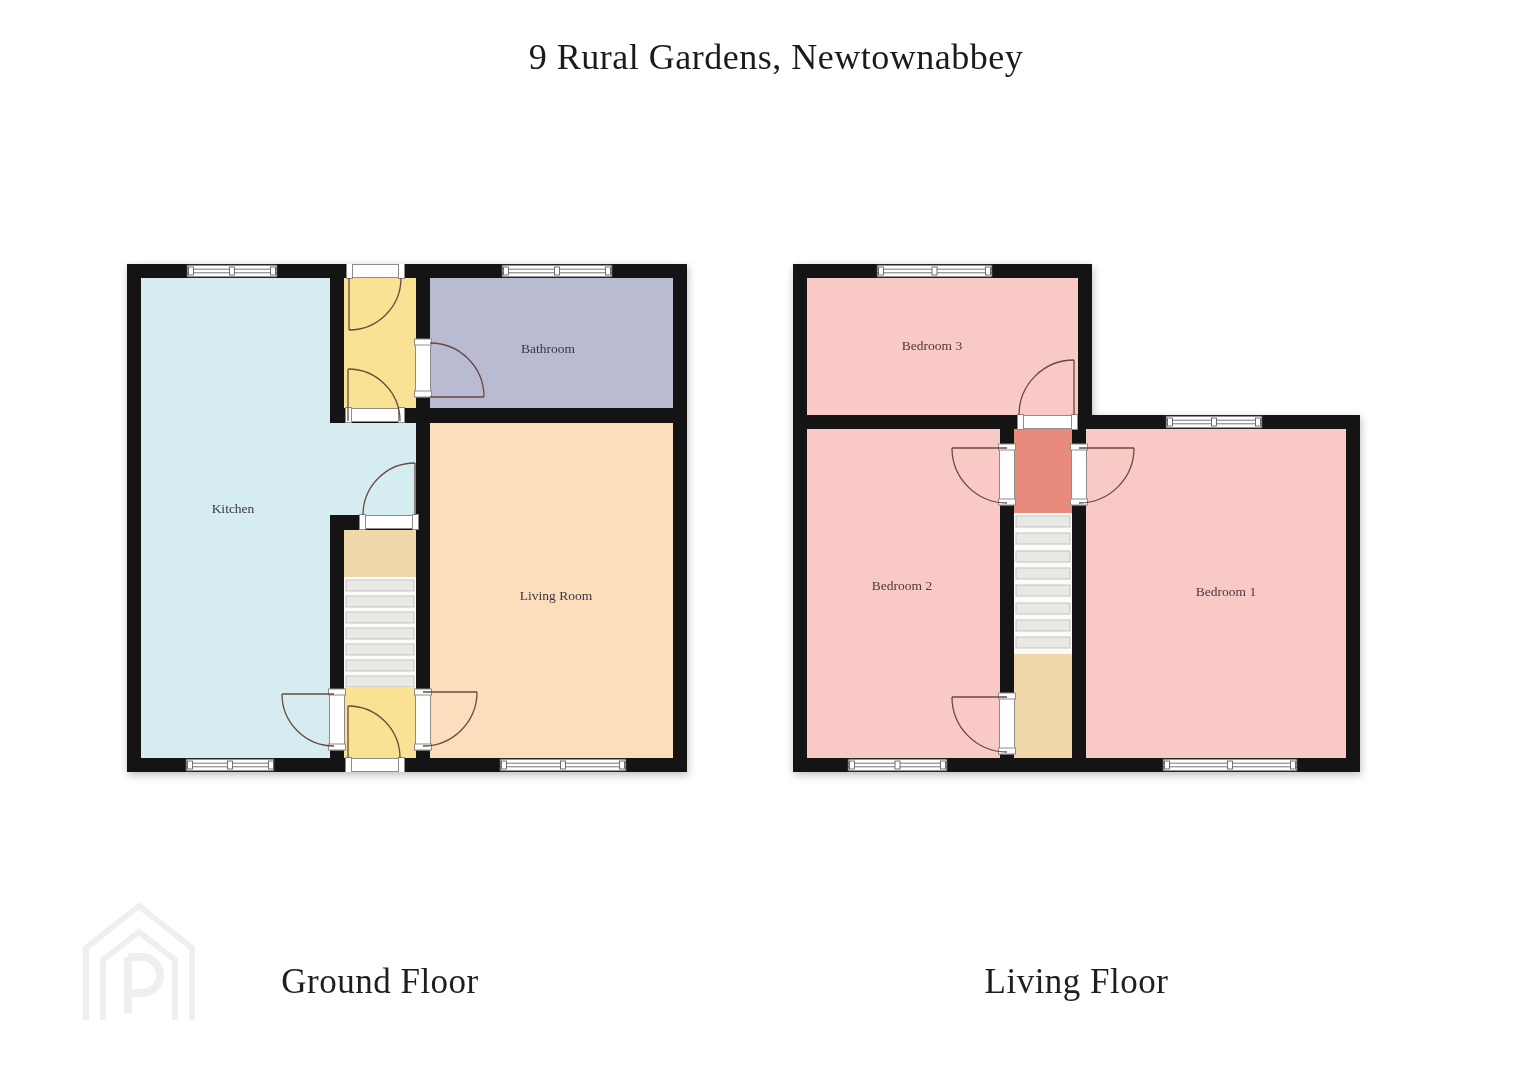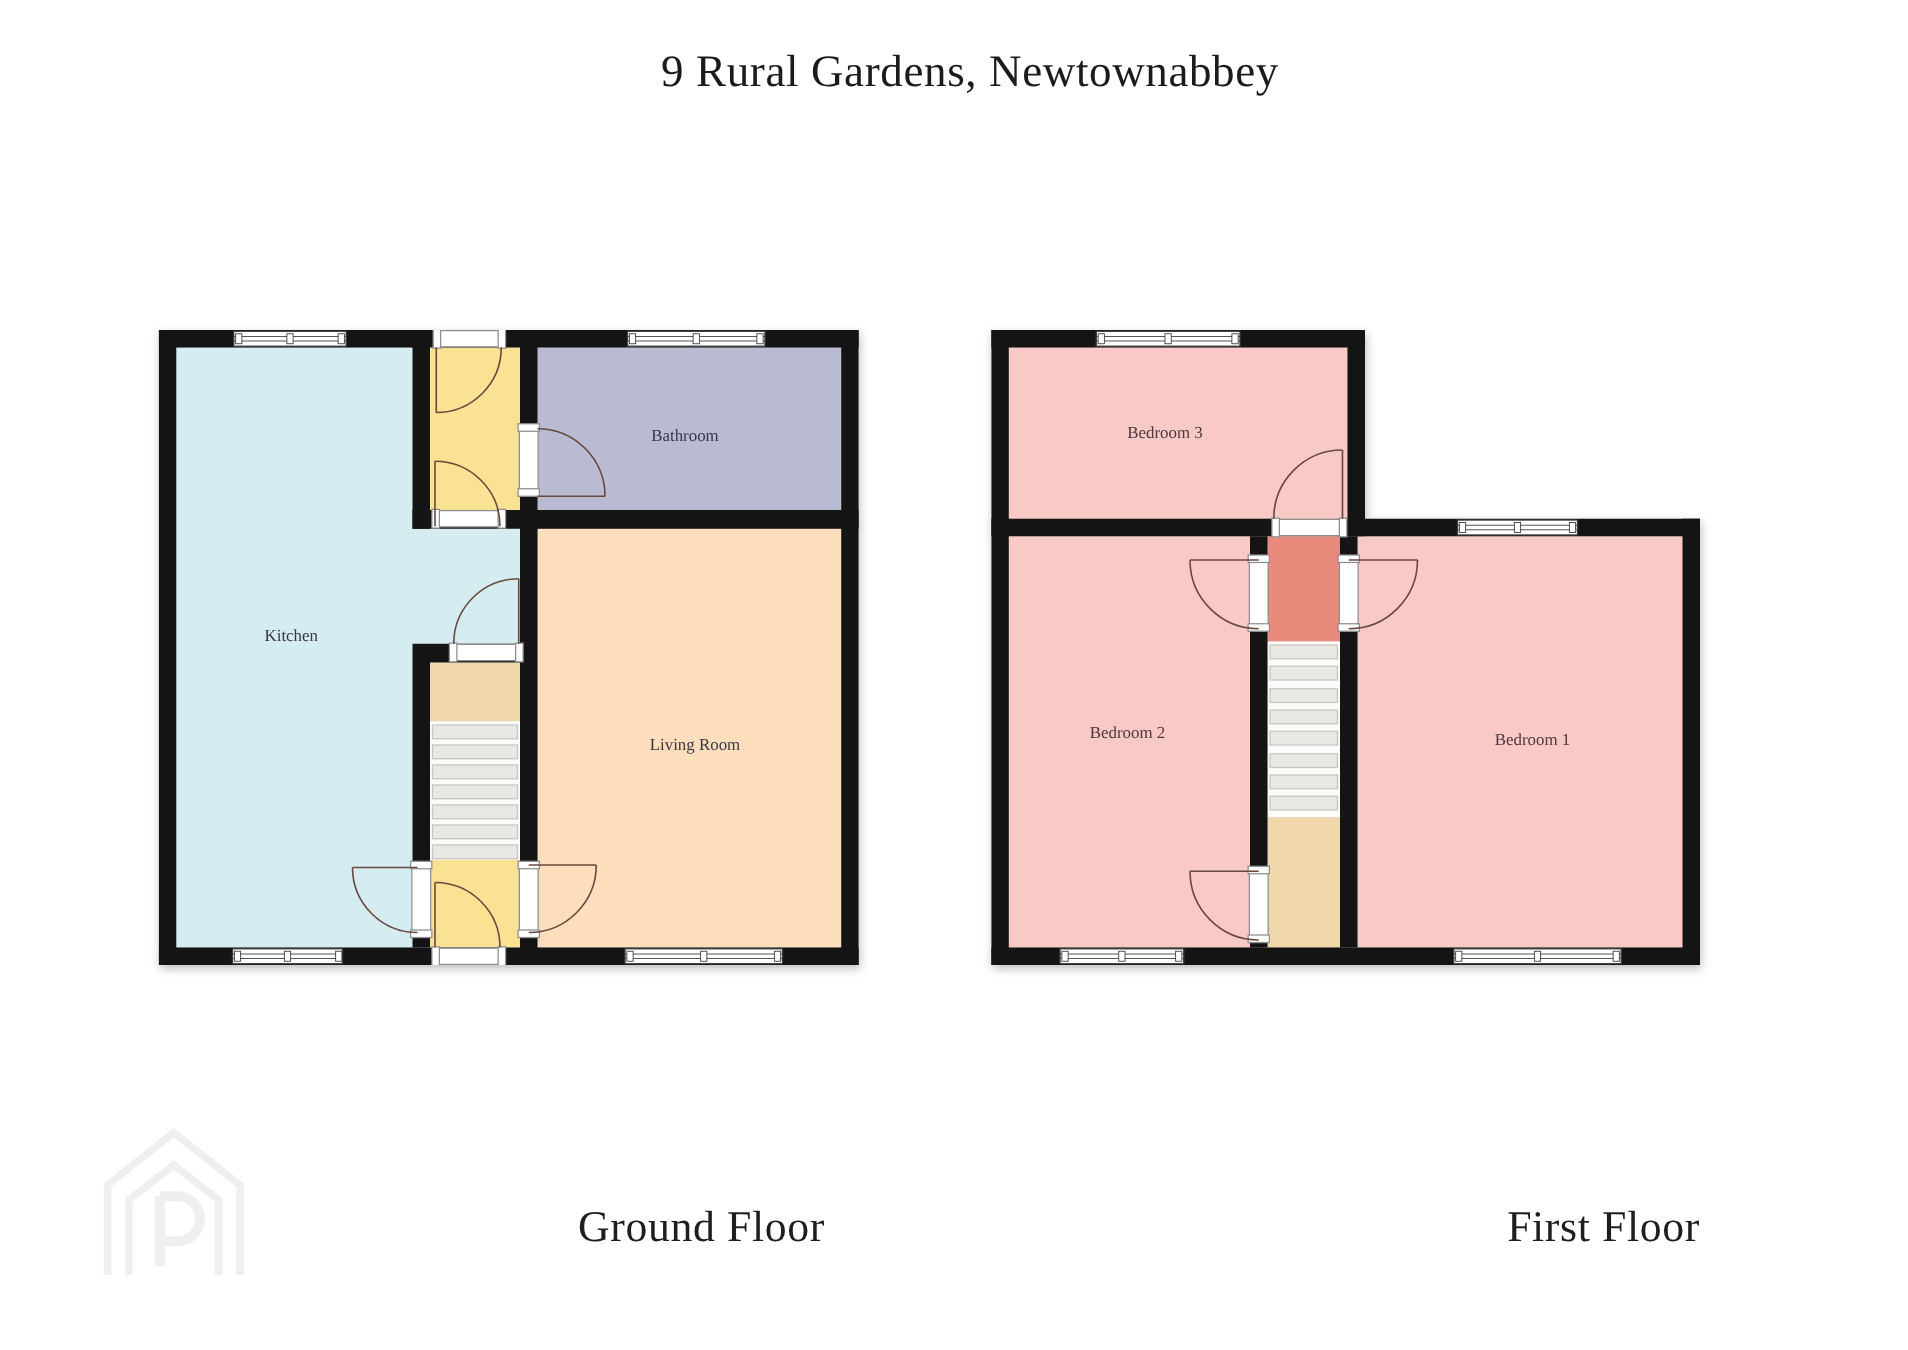--- a/index.html
+++ b/index.html
@@ -10,21 +10,21 @@
   .title{
     position:absolute;top:36px;left:0;width:100%;text-align:center;
     font-size:36px;font-weight:400;color:#1b1b1b;letter-spacing:.5px;padding-left:13px;
   }
   .plan{position:absolute;}
   .plan-ground{left:127px;top:264px;}
   .plan-first{left:793px;top:264px;text-align:right;}
   .plan svg{display:block;filter:drop-shadow(1px 3px 4px rgba(70,70,70,.35));}
   .floor-label{
     position:absolute;top:962px;font-size:35px;color:#1e1e1e;
-    text-align:right;letter-spacing:.5px;
+    text-align:center;letter-spacing:.5px;
   }
   .floor-label.ground{left:100px;width:560px;}
   .floor-label.first{left:793px;width:567px;}
   .watermark{position:absolute;left:73px;top:893px;}
   svg text{font-family:"Liberation Serif","DejaVu Serif",serif;}
 </style>
 </head>
 <body>
 
 <div class="title">9 Rural Gardens, Newtownabbey</div>
@@ -302,13 +302,13 @@
 
 <svg class="watermark" viewBox="0 0 132 130" width="132" height="130" xmlns="http://www.w3.org/2000/svg">
   <g stroke="#efefef" fill="none">
     <path d="M 13,127 L 13,55 L 66,13 L 119,55 L 119,127" stroke-width="6"></path>
     <path d="M 30,127 L 30,67 L 66,39 L 102,67 L 102,127" stroke-width="6"></path>
     <path d="M 55,64 L 55,120 M 55,64 L 69,64 A 18 18 0 0 1 69,100 L 55,100" stroke-width="8"></path>
   </g>
 </svg>
 
 <div class="floor-label ground">Ground Floor</div>
-<div class="floor-label first">First Floor</div>
+<div class="floor-label first">Living Floor</div>
 
 </body></html>

